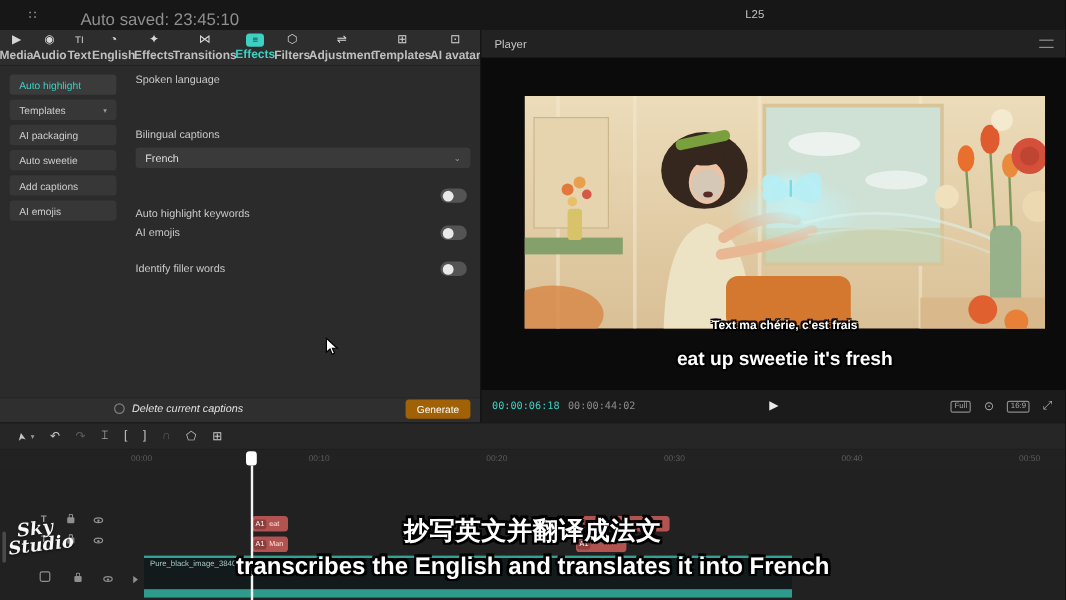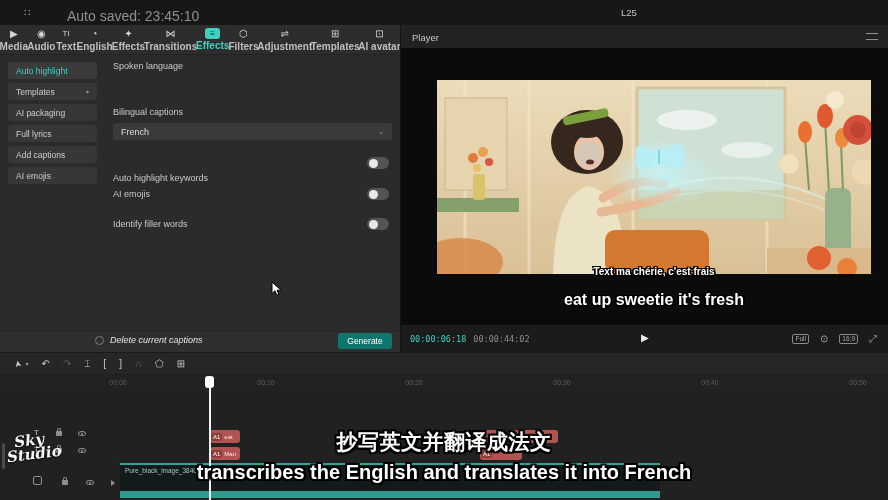--- a/index.html
+++ b/index.html
@@ -35,21 +35,21 @@
   .sel1{top:20px} .sel2{top:68px}
   .sel-caret { margin-left:auto; color:#a0a0a0; font-size:7px; }
   .togglelabel { left:113px; font-size:9px; color:#c9c9c9; }
   .tg1{top:118px} .tg2{top:134px} .tg3{top:164px}
   .switch { left:367px; width:22px; height:12px; background:#545454; border-radius:7px; }
   .sw1{top:102px} .sw2{top:133px} .sw3{top:163px}
   .switch::after { content:""; position:absolute; left:1.5px; top:1.5px; width:9px; height:9px; border-radius:50%; background:#e9e9e9; }
   .actionbar { left:0; top:276px; width:400px; height:21px; background:#2f2f2f; border-top:1px solid #272727; }
   .chk-circle { left:95px; top:281px; width:9px; height:9px; border:1px solid #7d7d7d; border-radius:50%; }
   .chk-label { left:110px; top:280px; font-size:9px; color:#e2e2e2;font-style:italic; }
-  .generate { left:338px; top:278px; width:54px; height:16px; background:#0f766e; border-radius:3px; color:#ffffff; font-size:8.5px; display:flex; align-items:center; justify-content:center; }
+  .generate { left:338px; top:278px; width:54px; height:16px; background:#a16207; border-radius:3px; color:#ffffff; font-size:8.5px; display:flex; align-items:center; justify-content:center; }
 
   
   .player { left:400px; top:25px; width:488px; height:327px; background:#0b0b0b; border-left:1px solid #141414; }
   .player > * { position:absolute; }
   .player-header { left:0; top:0; width:488px; height:23px; background:#222222; }
   .player-title { left:11px; top:7px; font-size:9.5px; color:#c6c6c6; }
   .player-menu { right:10px; top:8px; width:12px; height:7px; border-top:1.5px solid #8e8e8e; border-bottom:1.5px solid #8e8e8e; }
   .video { left:36px; top:55px; width:434px; height:194px; overflow:hidden; background:#1d150c; }
   .cap-en { left:36px; top:218px; width:434px; text-align:center; font-size:16px; font-weight:bold; color:#fff;margin-top:48px; }
   .cap-fr { left:36px; top:241px; width:434px; text-align:center; font-size:10px; font-weight:bold; color:#fff; }
@@ -168,21 +168,21 @@
         <span>Auto highlight</span>
       </div>
     <div class="side-btn sb1">
         <span>Templates</span>
         <span class="side-caret">▾</span>
       </div>
     <div class="side-btn sb2">
         <span>AI packaging</span>
       </div>
     <div class="side-btn sb3">
-        <span>Full lyrics</span>
+        <span>Auto sweetie</span>
       </div>
     <div class="side-btn sb4">
         <span>Add captions</span>
       </div>
     <div class="side-btn sb5">
         <span>AI emojis</span>
       </div>
 
     <span class="fieldlabel fl1">Spoken language</span>
     <span class="fieldlabel fl2">Bilingual captions</span>

